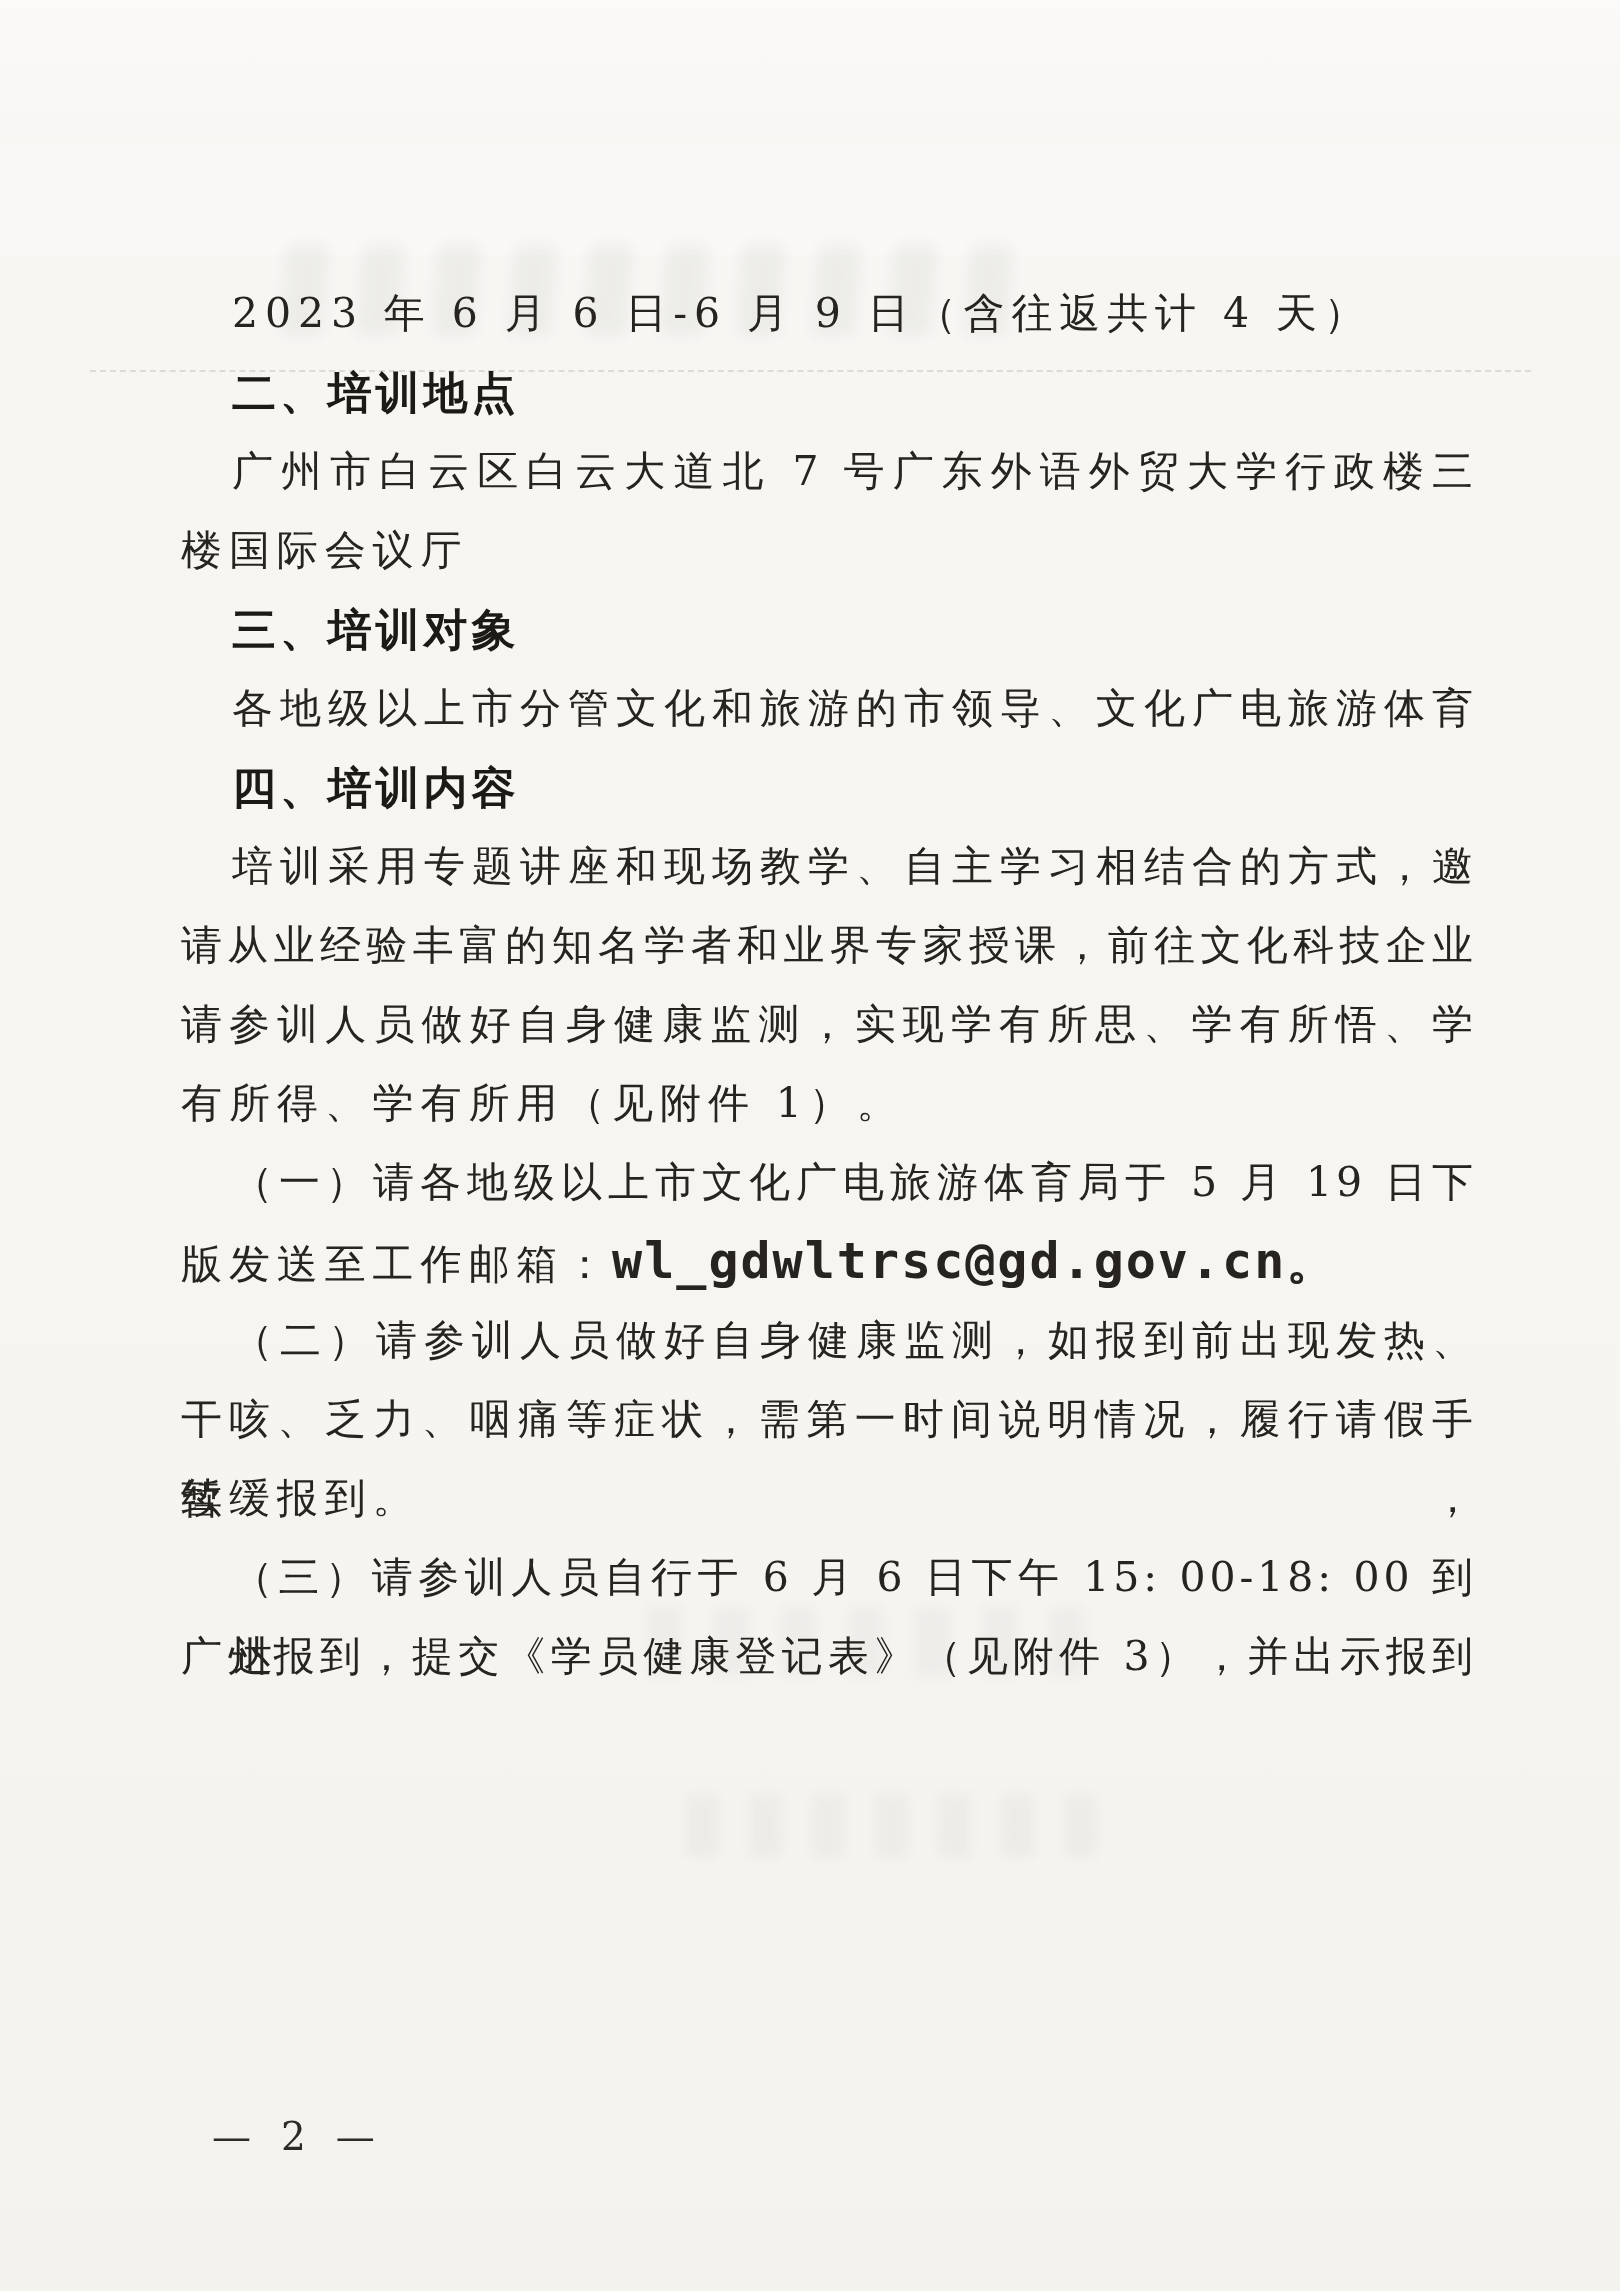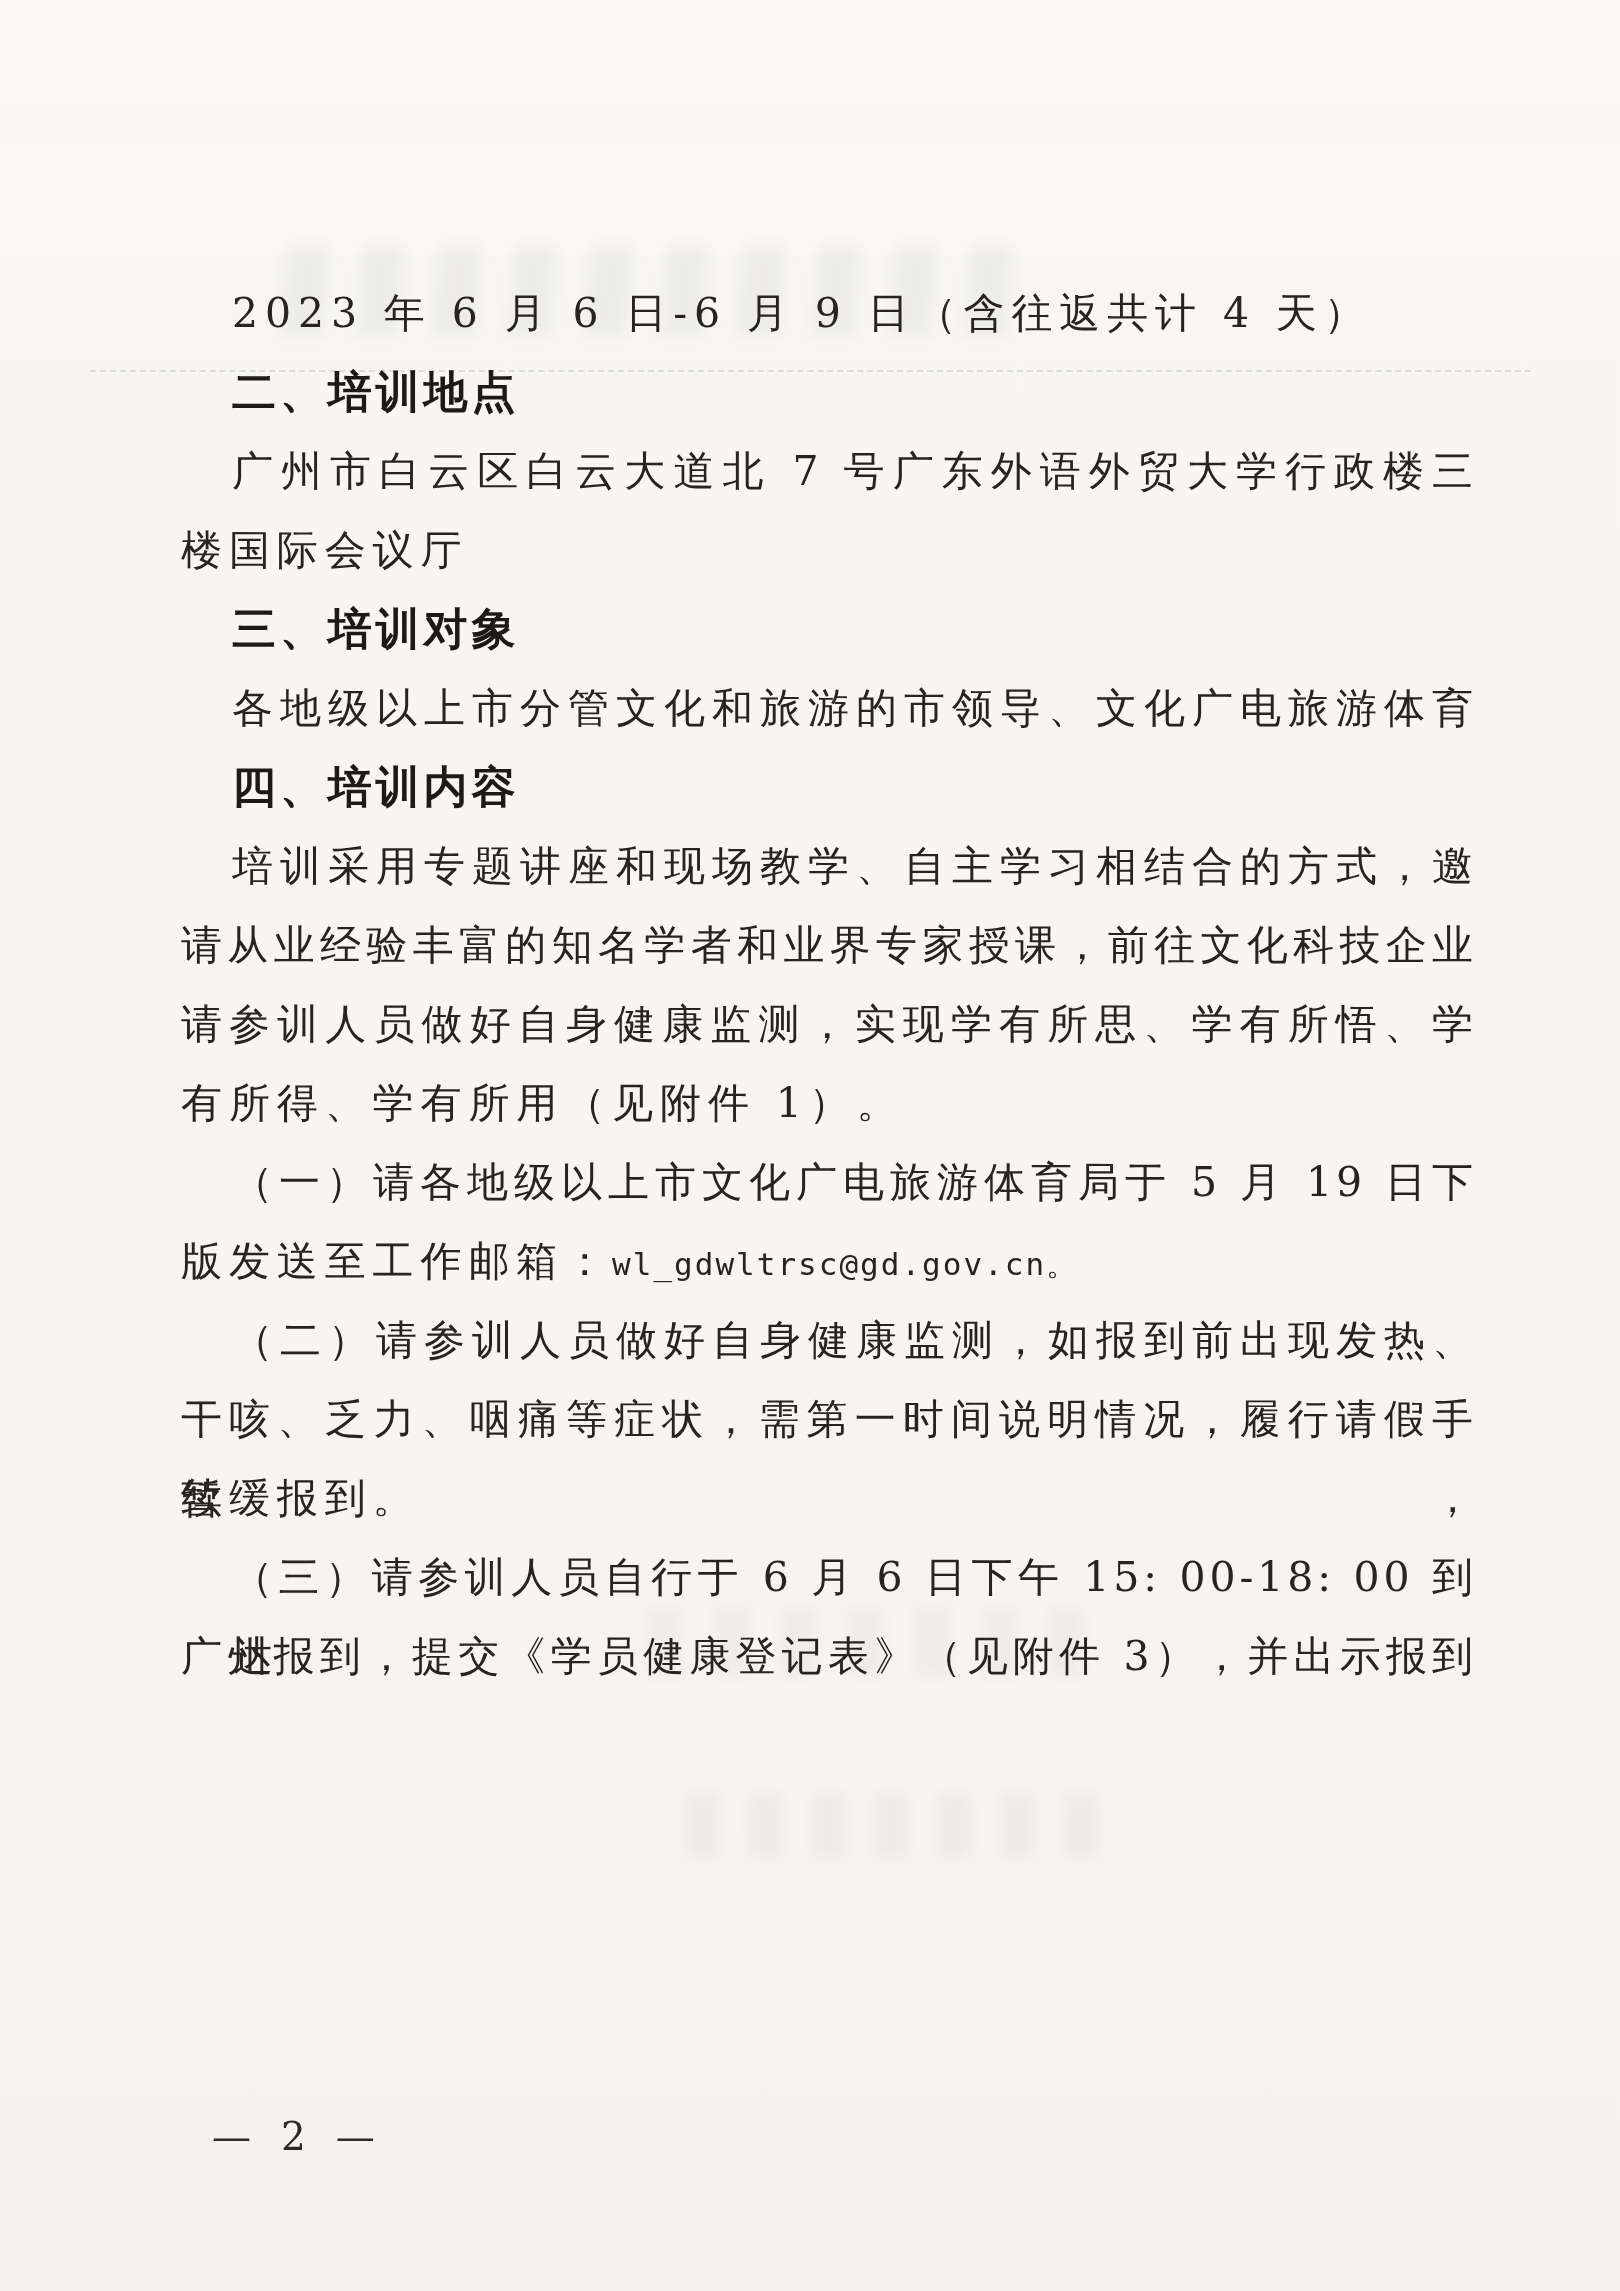--- a/index.html
+++ b/index.html
@@ -58,30 +58,31 @@
     text-align: left;
   }
   .line.fill {
     white-space: normal;
     letter-spacing: 3.9px;
     text-align: justify;
     text-align-last: justify;
   }
   .indent { padding-left: 51px; }
   .heading {
-    font-family: Liberation Serif, serif;
+    font-family: Liberation Sans, sans-serif;
     font-weight: 700;
     font-size: 44px;
     letter-spacing: 3.9px;
     color: #1c1a17;
   }
   .mono {
     font-family: "DejaVu Sans Mono", "Liberation Mono", monospace;
-    font-size: 31px;
+    font-size: 50px;
     letter-spacing: 2px;
+    font-weight: bold;
   }
   .page-number {
     position: absolute; left: 212px; top: 2107px;
     font-size: 39px; letter-spacing: 8.8px; color: #2c2a27;
     line-height: 59px;
   }
 </style>
 </head>
 <body>
 

